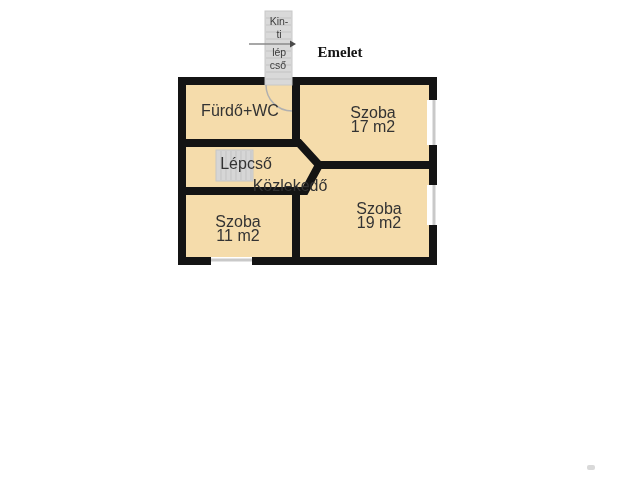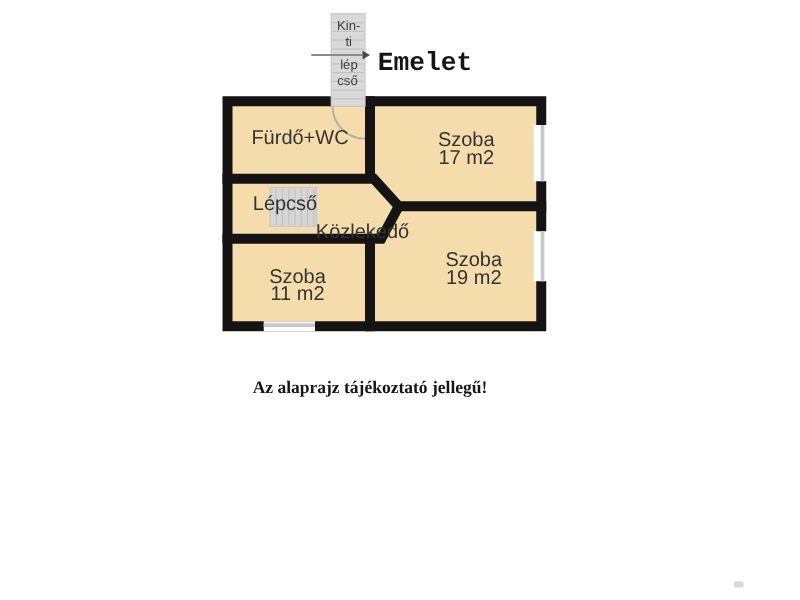--- a/index.html
+++ b/index.html
@@ -32,22 +32,22 @@
     white-space:pre-line;
     text-align:center;
     transform:translateX(-50%);
   }
   .lbl-small{
     font-size:10.5px;line-height:12.5px;
     color:#3c3c3c;
   }
   .title{
     position:absolute;
-    font-family:Liberation Mono, monospace;
-    font-weight:bold;font-size:21px;line-height:16px;
+    font-family:Liberation Serif, serif;
+    font-weight:bold;font-size:15px;line-height:16px;
     color:#151515;
     white-space:nowrap;
     transform:translateX(-50%);
   }
   .footer{
     position:absolute;
     font-family:"Liberation Serif",serif;
     font-weight:bold;font-size:14px;line-height:16px;
     color:#151515;
     white-space:nowrap;
@@ -104,25 +104,24 @@
   <div class="lbl lbl-small" style="left:278px;top:46px;text-align:right;">lép
 cső</div>
 
   <div class="title" style="left:340px;top:44px;">Emelet</div>
 
   <div class="lbl" style="left:240px;top:104px;">Fürdő+WC</div>
 
   <div class="lbl" style="left:373px;top:106px;">Szoba
 17 m2</div>
 
-  <div class="lbl" style="left:228px;top:157px;">Lépcső</div>
+  <div class="lbl" style="left:246px;top:157px;">Lépcső</div>
 
   <div class="lbl" style="left:290px;top:179px;">Közlekedő</div>
 
   <div class="lbl" style="left:238px;top:215px;">Szoba
 11 m2</div>
 
   <div class="lbl" style="left:379px;top:202px;">Szoba
 19 m2</div>
 
-  <div class="footer" style="left:296px;top:303px;">Az alaprajz tájékoztató jellegű!</div>
 
 </div>
 
 </body></html>

